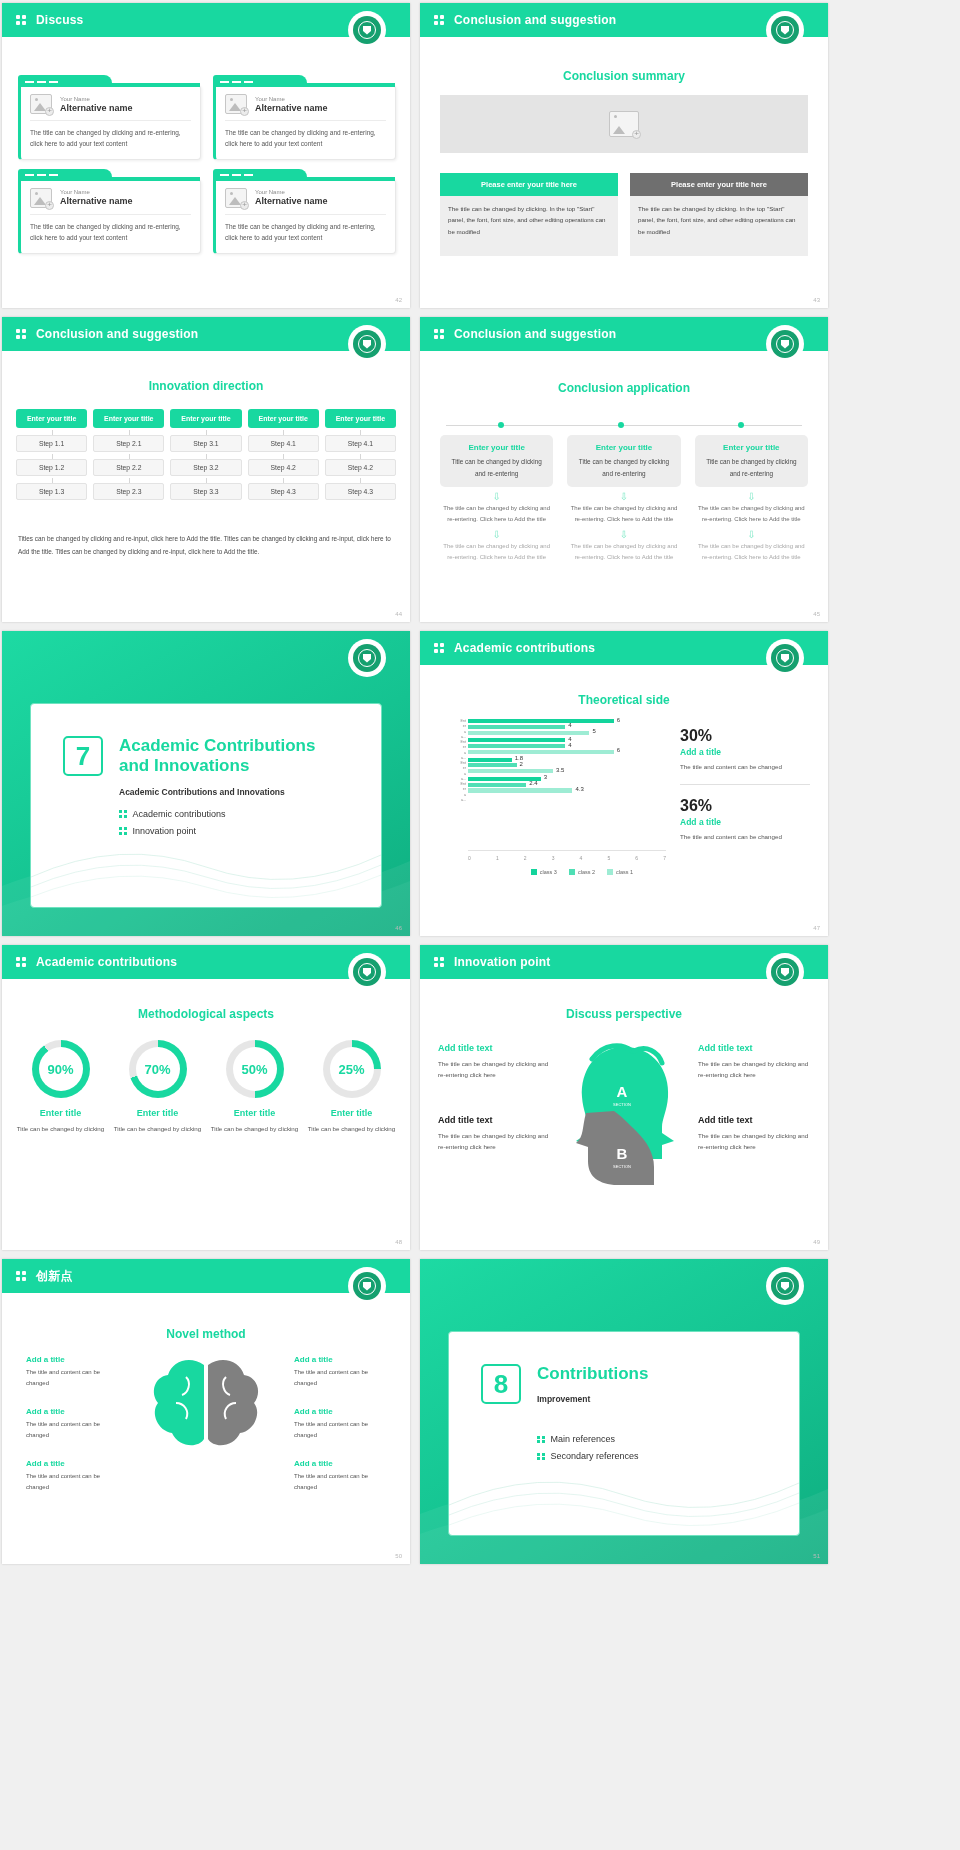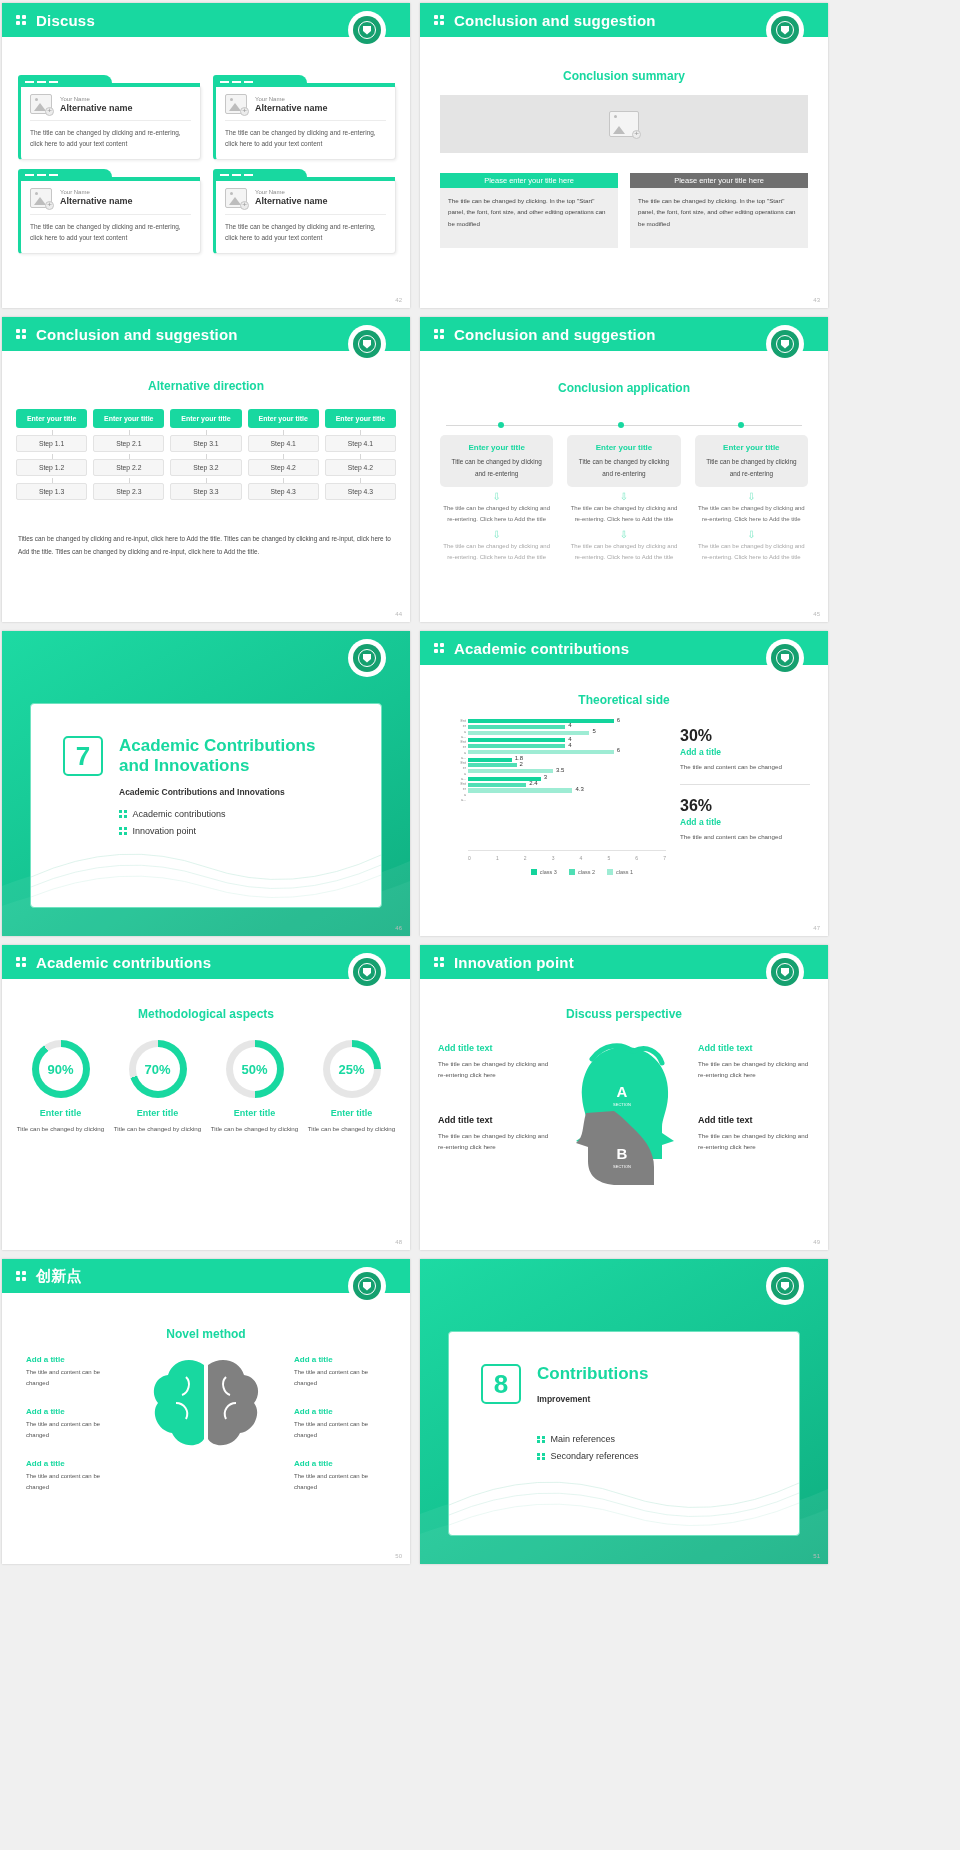--- a/index.html
+++ b/index.html
@@ -3,21 +3,21 @@
 <meta charset="utf-8">
 <style>
   *{box-sizing:border-box;margin:0;padding:0;}
   body{width:960px;height:1850px;background:#f0f0f0;font-family:"Liberation Sans",sans-serif;overflow:hidden;}
   .grid{display:grid;grid-template-columns:408px 408px;grid-auto-rows:305px;column-gap:10px;row-gap:9px;padding:3px 67px 0 2px;}
   .slide{position:relative;background:#fff;overflow:hidden;box-shadow:0 0 2px rgba(0,0,0,.18);}
   
   .hdr{position:absolute;left:0;top:0;width:100%;height:34px;background:#18d8a0;display:flex;align-items:center;}
   .hdr .dots{margin-left:14px;display:grid;grid-template-columns:4px 4px;grid-template-rows:4px 4px;gap:2px;}
   .hdr .dots i{background:#fff;width:4px;height:4px;display:block;border-radius:1px;}
-  .hdr .ttl{color:#fff;font-size:15px;font-weight:bold;margin-left:10px;letter-spacing:.2px;}
+  .hdr .ttl{color:#fff;font-size:12px;font-weight:bold;margin-left:10px;letter-spacing:.2px;}
   
   .badge{position:absolute;right:24px;top:8px;width:38px;height:38px;border-radius:50%;background:#fff;display:flex;align-items:center;justify-content:center;z-index:5;}
   .badge .seal{width:28px;height:28px;border-radius:50%;background:#15a06f;display:flex;align-items:center;justify-content:center;}
   .badge .seal .in{width:18px;height:18px;border-radius:50%;border:1.4px solid #fff;display:flex;align-items:center;justify-content:center;}
   .badge .seal .in:after{content:"";width:8px;height:9px;background:#fff;clip-path:polygon(0 0,100% 0,100% 62%,50% 100%,0 62%);}
   .pg{position:absolute;right:8px;bottom:5px;font-size:6px;color:#b9b9b9;}
   .sub{text-align:center;color:#18d8a0;font-weight:bold;font-size:12px;}
 
   
   .folders{position:absolute;left:16px;top:72px;width:378px;display:grid;grid-template-columns:1fr 1fr;gap:9px 12px;}
@@ -31,21 +31,21 @@
   .ph-ico:before{content:"";position:absolute;left:3px;bottom:2px;width:0;height:0;border-left:6px solid transparent;border-right:6px solid transparent;border-bottom:8px solid #bdbdbd;}
   .ph-ico:after{content:"";position:absolute;left:4px;top:3px;width:3px;height:3px;border-radius:50%;background:#bdbdbd;}
   .ph-plus{position:absolute;right:-3px;bottom:-3px;width:9px;height:9px;border-radius:50%;background:#ececec;border:1.2px solid #c6c6c6;color:#9b9b9b;font-size:8px;line-height:6px;text-align:center;}
   .f-name{font-size:6px;color:#8b8b8b;}
   .f-alt{font-size:9px;font-weight:bold;color:#333;margin-top:1px;}
   .f-txt{font-size:6.5px;color:#555;line-height:1.75;margin-top:6px;}
 
   
   .s43-img{position:absolute;left:20px;top:92px;width:368px;height:58px;background:#e4e4e4;display:flex;align-items:center;justify-content:center;}
   .s43-cols{position:absolute;left:20px;top:170px;width:368px;display:grid;grid-template-columns:1fr 1fr;gap:12px;}
-  .s43-hd{height:15px;display:flex;align-items:center;justify-content:center;color:#fff;font-size:7.5px;font-weight:normal;}
+  .s43-hd{height:23px;display:flex;align-items:center;justify-content:center;color:#fff;font-size:7.5px;font-weight:bold;}
   .s43-bd{background:#eeeeee;padding:7px 8px;font-size:6.2px;color:#454545;line-height:1.85;min-height:60px;}
 
   
   .steps{position:absolute;left:14px;top:92px;width:380px;display:grid;grid-template-columns:repeat(5,1fr);gap:6px;}
   .st-hd{background:#18d8a0;color:#fff;font-size:7px;font-weight:bold;text-align:center;padding:6px 2px;border-radius:3px;}
   .st-cell{background:#f6f6f6;border:1px solid #e3e3e3;border-radius:2px;text-align:center;font-size:6.8px;color:#4a4a4a;padding:4px 2px;margin-top:7px;position:relative;}
   .st-cell:before{content:"";position:absolute;left:50%;top:-6px;width:1px;height:5px;background:#d6d6d6;}
   .s44-p{position:absolute;left:16px;top:215px;width:376px;font-size:6.4px;color:#4a4a4a;line-height:2.1;}
 
   
@@ -257,21 +257,21 @@
           <i></i>
           <i></i>
         </span>
       <span class="ttl">Conclusion and suggestion</span>
       </div>
     <div class="badge">
         <div class="seal">
           <div class="in"></div>
         </div>
       </div>
-    <div style="position:absolute;top:62px;width:100%" class="sub">Alternative direction</div>
+    <div style="position:absolute;top:62px;width:100%" class="sub">Innovation direction</div>
     <div class="steps">
       <div>
         <div class="st-hd">Enter your title</div>
         <div class="st-cell">Step 1.1</div>
         <div class="st-cell">Step 1.2</div>
         <div class="st-cell">Step 1.3</div>
       </div>
       <div>
         <div class="st-hd">Enter your title</div>
         <div class="st-cell">Step 2.1</div>

